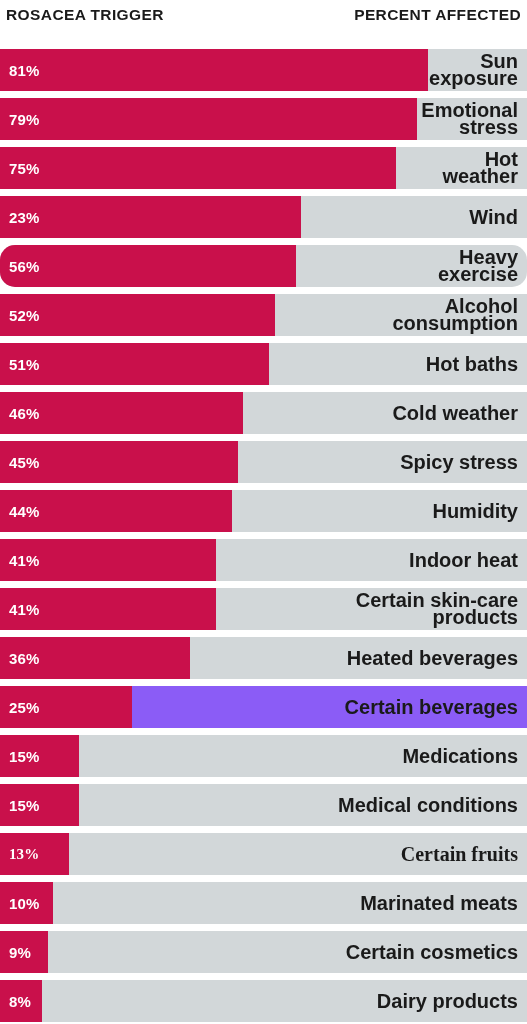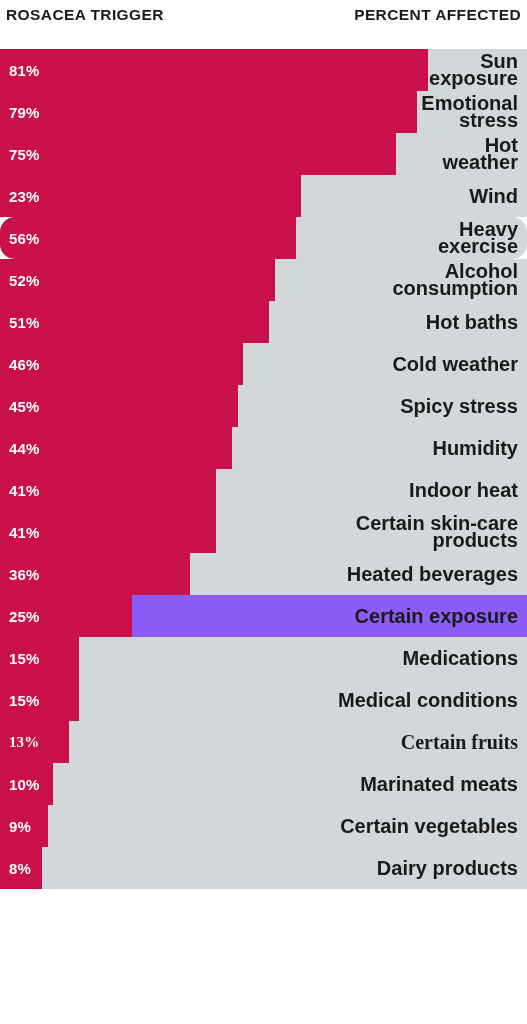--- a/index.html
+++ b/index.html
@@ -49,20 +49,21 @@
     position: absolute;
     top: 49px;
     left: 0;
     width: 527px;
   }
 
   .row {
     position: relative;
     width: 527px;
     height: 42px;
+    margin-bottom: 7px;
     background: #d2d7d9;   
     overflow: hidden;
   }
 
   .bar-fill {
     position: absolute;
     top: 0;
     left: 0;
     height: 42px;
     background: #c9104b;
@@ -179,21 +180,21 @@
 products</div>
       </div>
       <div class="row" style="background: rgb(210, 215, 217);">
         <div class="bar-fill" style="width: 190.08px; background: rgb(201, 16, 75);"></div>
         <div class="pct-label">36%</div>
         <div class="trigger-label">Heated beverages</div>
       </div>
       <div class="row" style="background: #8b5cf6;">
         <div class="bar-fill" style="width: 132px; background: rgb(201, 16, 75);"></div>
         <div class="pct-label">25%</div>
-        <div class="trigger-label">Certain exposure</div>
+        <div class="trigger-label">Certain beverages</div>
       </div>
       <div class="row" style="background: rgb(210, 215, 217);">
         <div class="bar-fill" style="width: 79.2px; background: rgb(201, 16, 75);"></div>
         <div class="pct-label">15%</div>
         <div class="trigger-label">Medications</div>
       </div>
       <div class="row" style="background: rgb(210, 215, 217);">
         <div class="bar-fill" style="width: 79.2px; background: rgb(201, 16, 75);"></div>
         <div class="pct-label">15%</div>
         <div class="trigger-label">Medical conditions</div>
@@ -204,21 +205,21 @@
         <div class="trigger-label">Certain fruits</div>
       </div>
       <div class="row" style="background: rgb(210, 215, 217);">
         <div class="bar-fill" style="width: 52.8px; background: rgb(201, 16, 75);"></div>
         <div class="pct-label">10%</div>
         <div class="trigger-label">Marinated meats</div>
       </div>
       <div class="row" style="background: rgb(210, 215, 217);">
         <div class="bar-fill" style="width: 47.52px; background: rgb(201, 16, 75);"></div>
         <div class="pct-label">9%</div>
-        <div class="trigger-label">Certain vegetables</div>
+        <div class="trigger-label">Certain cosmetics</div>
       </div>
       <div class="row" style="background: rgb(210, 215, 217);">
         <div class="bar-fill" style="width: 42.24px; background: rgb(201, 16, 75);"></div>
         <div class="pct-label">8%</div>
         <div class="trigger-label">Dairy products</div>
       </div>
     </div>
 
 </div>
 

